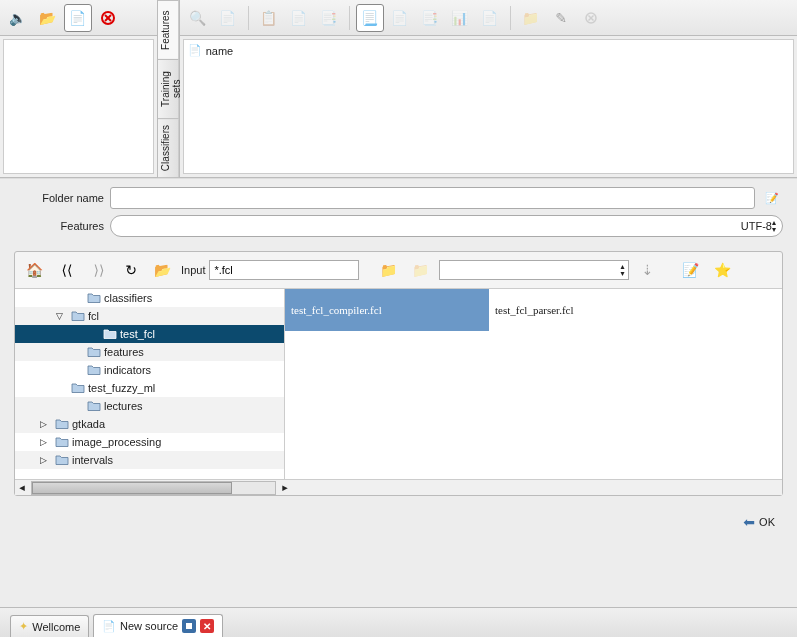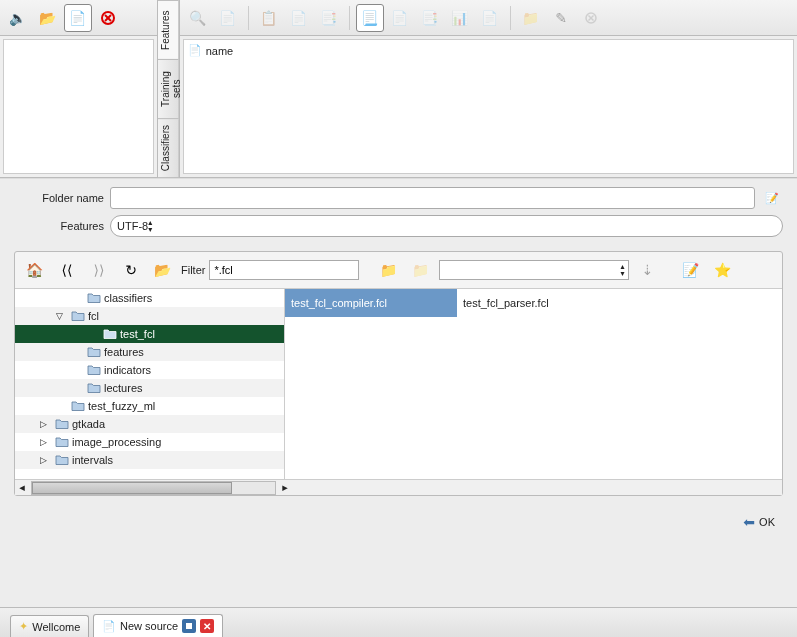--- a/index.html
+++ b/index.html
@@ -23,41 +23,41 @@
 .vtab.active { background:#f8f8f8; }
 
 .right-top { flex:1; display:flex; flex-direction:column; }
 .content-area { flex:1; background:#fff; border:1px solid #ccc; margin:3px; padding:4px; }
 .test-item { display:inline-flex; align-items:center; gap:4px; }
 
 .form-section { padding:8px 14px; background:#ededed; border-top:1px solid #ddd;}
 .form-row { display:flex; align-items:center; gap:6px; margin-bottom:6px; }
 .form-row label { width:90px; text-align:right; font-size:11px; }
 .form-row input, .form-row .select { flex:1; height:22px; border:1px solid #aaa; border-radius:3px; padding:0 6px; background:#fff; font-size:11px; }
-.form-row .select { display:flex; align-items:center; justify-content:flex-start;border-radius:11px;}
+.form-row .select { display:flex; align-items:center; justify-content:flex-end;border-radius:11px;}
 .icon-btn { width:22px; height:22px; display:inline-flex; align-items:center; justify-content:center; cursor:pointer; }
 
 .browser { margin:0 14px 10px; border:1px solid #bbb; background:#f4f4f4; border-radius:3px; }
 .browser-tb { display:flex; align-items:center; gap:4px; padding:4px 6px; border-bottom:1px solid #ccc; }
 .browser-tb input { height:20px; border:1px solid #aaa; padding:0 4px; font-size:11px; background:#fff; }
 .browser-tb .filter-input { width: 150px; }
 .browser-tb .combo { width:190px; height:20px; border:1px solid #aaa; background:#fff; display:flex; align-items:center; justify-content:flex-end; padding:0 4px;}
 
 .browser-body { display:flex; height:190px; }
 .tree { width:270px; border-right:1px solid #ccc; overflow:auto; background:#fff; font-size:11px; position:relative;}
 .tree-row { display:flex; align-items:center; height:18px; padding-left:6px; gap:3px; white-space:nowrap; }
 .tree-row.alt { background:#f2f2f2; }
-.tree-row.sel { background:#14532d; color:#fff; }
+.tree-row.sel { background:#0c4a6e; color:#fff; }
 .tree-row .sp { display:inline-block; }
 .fold-icon { width:14px; height:12px; display:inline-block; }
 .fold-icon svg { width:14px; height:12px; }
 
 .filelist { flex:1; background:#fff; overflow:auto; }
 .file-row { display:flex; }
-.file-cell { width:172px; padding:8px 6px; font-size:11px; }
+.file-cell { width:204px; padding:15px 6px; font-size:11px;font-family:Liberation Serif, serif; }
 .file-cell.sel { background:#6b98c7; color:#fff; }
 
 .hscroll { height:16px; border-top:1px solid #ccc; background:#f0f0f0; display:flex; align-items:center;}
 .hscroll .track { flex:1; height:14px; border:1px solid #bbb; margin:0 2px; background:#e8e8e8; position:relative;}
 .hscroll .thumb { position:absolute; left:0; width:200px; height:12px; background:linear-gradient(#d8d8d8,#c0c0c0); border:1px solid #999;}
 .hscroll .arr { width:14px; text-align:center; }
 
 .ok-row { display:flex; justify-content:flex-end; padding:6px 18px 10px; }
 .ok-btn { display:inline-flex; align-items:center; gap:4px; cursor:pointer; padding:2px 4px;}
 
@@ -146,21 +146,21 @@
   </div>
 </div>
 
 <div class="browser">
   <div class="browser-tb">
     <button class="tbtn">🏠</button>
     <button class="tbtn">⟨⟨</button>
     <button class="tbtn disabled">⟩⟩</button>
     <button class="tbtn">↻</button>
     <button class="tbtn">📂</button>
-    <span>Filter</span>
+    <span>Input</span>
     <input class="filter-input" type="text" value="*.fcl" style="">
     <span style="width:8px"></span>
     <button class="tbtn">📁</button>
     <button class="tbtn disabled">📁</button>
     <div class="combo">
         <span style="font-size:8px;line-height:7px;">▴<br>▾</span>
       </div>
     <button class="tbtn disabled">⇣</button>
     <span style="width:8px"></span>
     <button class="tbtn">📝</button>
@@ -211,39 +211,39 @@
         <div class="tree-row">
           <span class="sp" style="width:48px"></span>
           <span class="tri" style="width:12px;display:inline-block;"></span>
           <span class="fold-icon">
             <svg viewBox="0 0 14 12">
               <path d="M1 2 h4 l1.5 1.5 H13 v7 H1 z" fill="#b8d0e8" stroke="#5a7a9a" stroke-width="0.8"></path>
             </svg>
           </span>
           <span>indicators</span>
         </div>
-        <div class="tree-row alt">
-          <span class="sp" style="width:48px"></span>
-          <span class="tri" style="width:12px;display:inline-block;"></span>
-          <span class="fold-icon">
-            <svg viewBox="0 0 14 12">
-              <path d="M1 2 h4 l1.5 1.5 H13 v7 H1 z" fill="#b8d0e8" stroke="#5a7a9a" stroke-width="0.8"></path>
-            </svg>
-          </span>
-          <span>lectures</span>
-        </div>
         <div class="tree-row">
           <span class="sp" style="width:32px"></span>
           <span class="tri" style="width:12px;display:inline-block;"></span>
           <span class="fold-icon">
             <svg viewBox="0 0 14 12">
               <path d="M1 2 h4 l1.5 1.5 H13 v7 H1 z" fill="#b8d0e8" stroke="#5a7a9a" stroke-width="0.8"></path>
             </svg>
           </span>
           <span>test_fuzzy_ml</span>
+        </div>
+        <div class="tree-row alt">
+          <span class="sp" style="width:48px"></span>
+          <span class="tri" style="width:12px;display:inline-block;"></span>
+          <span class="fold-icon">
+            <svg viewBox="0 0 14 12">
+              <path d="M1 2 h4 l1.5 1.5 H13 v7 H1 z" fill="#b8d0e8" stroke="#5a7a9a" stroke-width="0.8"></path>
+            </svg>
+          </span>
+          <span>lectures</span>
         </div>
         <div class="tree-row alt">
           <span class="sp" style="width:16px"></span>
           <span class="tri" style="width:12px;display:inline-block;">▷</span>
           <span class="fold-icon">
             <svg viewBox="0 0 14 12">
               <path d="M1 2 h4 l1.5 1.5 H13 v7 H1 z" fill="#b8d0e8" stroke="#5a7a9a" stroke-width="0.8"></path>
             </svg>
           </span>
           <span>gtkada</span>

